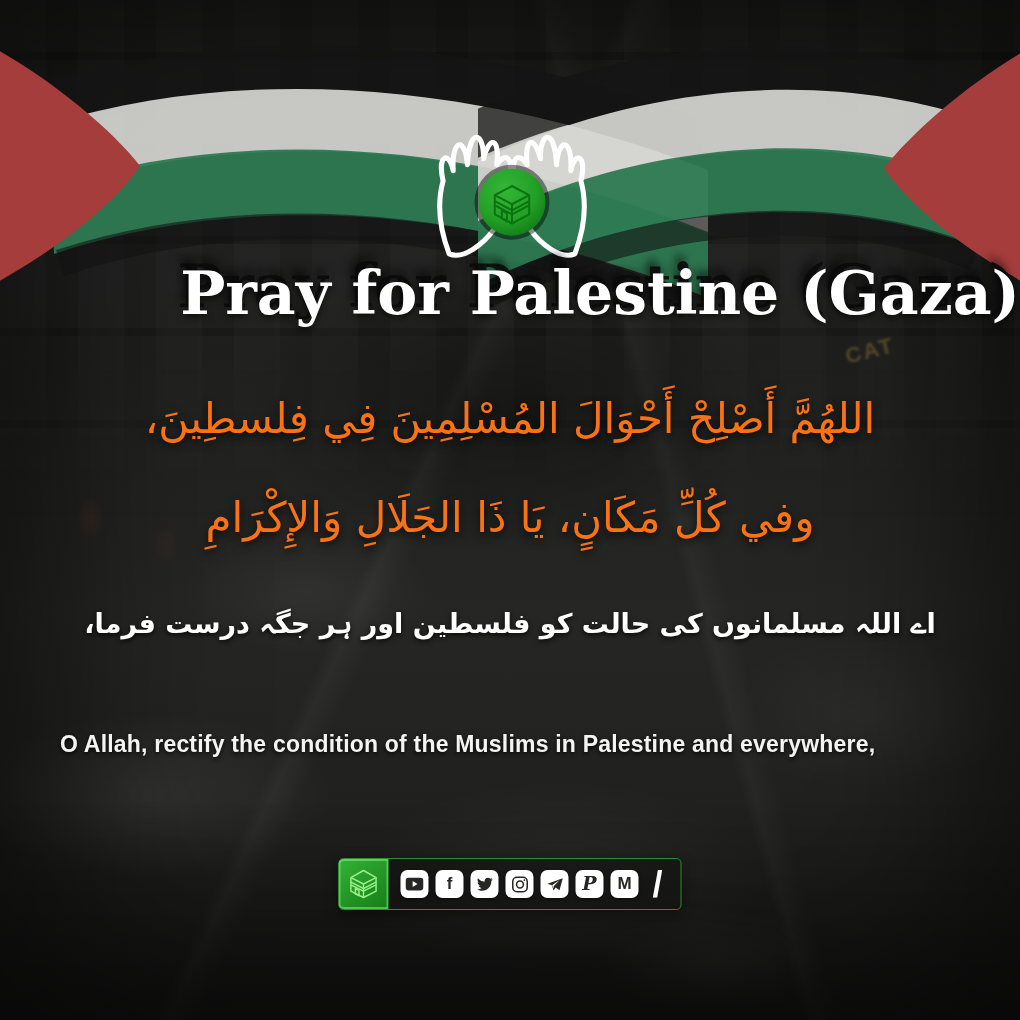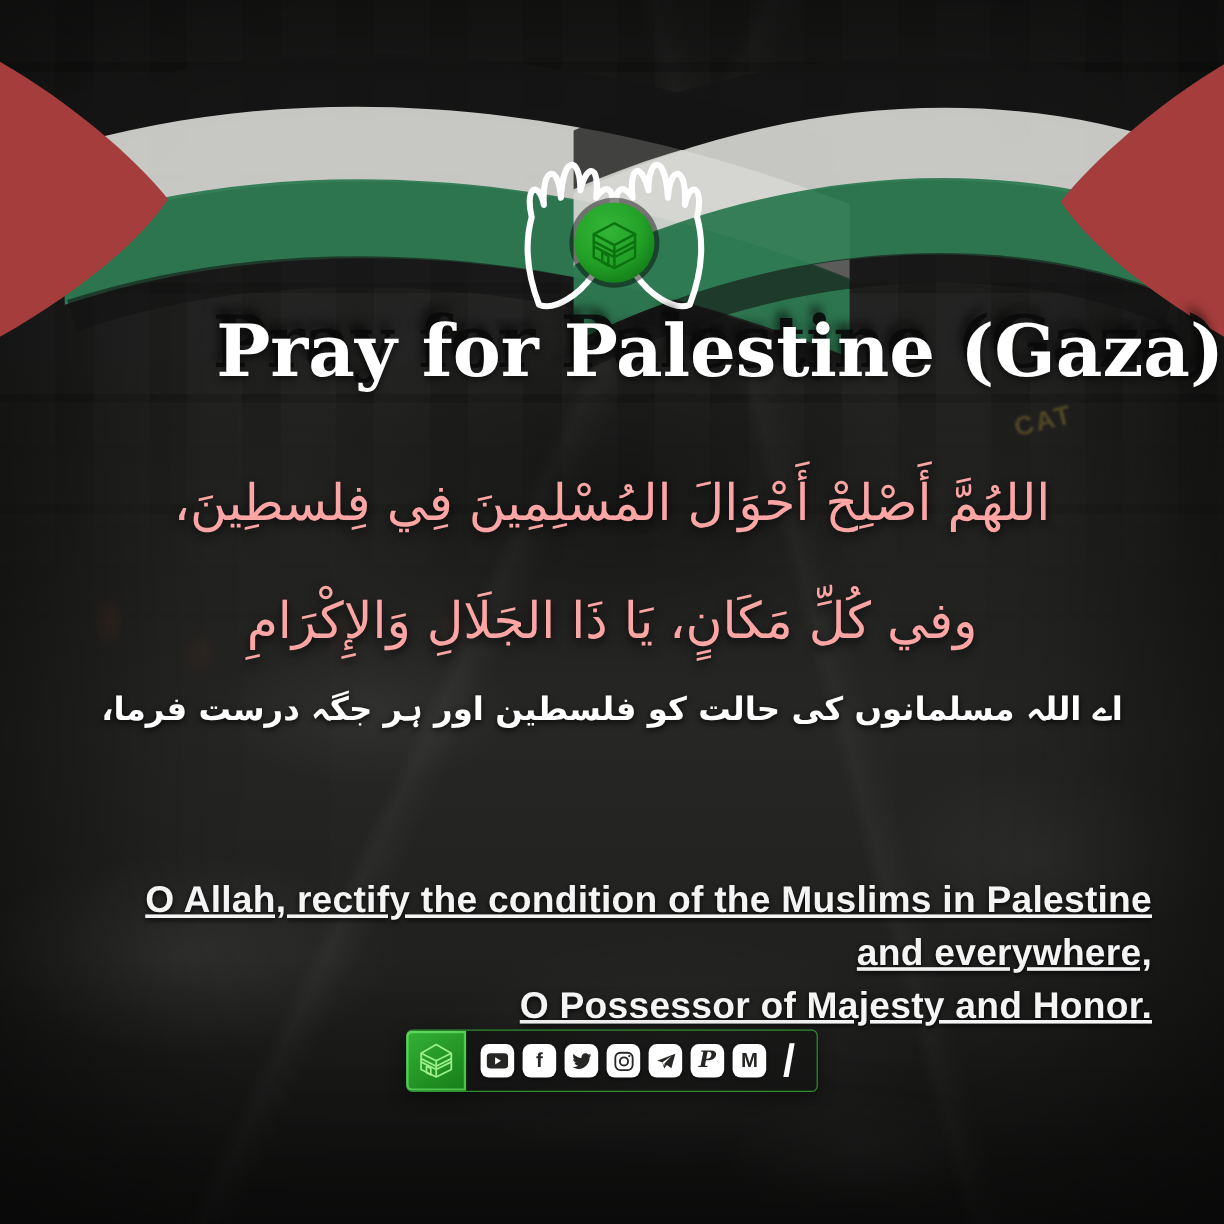--- a/index.html
+++ b/index.html
@@ -55,34 +55,34 @@
   .hands{position:absolute;left:428px;top:110px;width:168px;height:152px;}
   
   .title{
     position:absolute;left:0;right:0;top:258px;text-align:right;
     font-family:"DejaVu Serif", serif;font-weight:700;font-size:60px;color:#ffffff;
     text-shadow:-3px -7px 0 rgba(10,10,10,0.9), -6px -13px 8px rgba(0,0,0,0.55), 0 3px 6px rgba(0,0,0,0.6);
     letter-spacing:0px;
   }
   .arabic{
     position:absolute;left:40px;right:40px;text-align:center;direction:rtl;
-    font-family:"DejaVu Sans", sans-serif;font-size:42px;font-weight:500;color:#fca5a5;
+    font-family:"DejaVu Sans", sans-serif;font-size:42px;font-weight:500;color:#f97316;
     text-shadow:0 3px 8px rgba(0,0,0,0.7);line-height:1.0;
   }
   .arabic-1{top:398px;}
   .arabic-2{top:497px;}
   .urdu{
-    position:absolute;left:60px;right:60px;top:568px;text-align:center;direction:rtl;
+    position:absolute;left:60px;right:60px;top:600px;text-align:center;direction:rtl;
     font-family:"DejaVu Sans", sans-serif;font-weight:bold;font-size:27px;color:#ffffff;
     text-shadow:0 2px 5px rgba(0,0,0,0.8);line-height:1.75;
   }
   .english{
-    position:absolute;left:60px;right:60px;top:728px;text-align:right;
-    font-family:"Liberation Sans", sans-serif;font-weight:bold;font-size:31px;color:#f4f4f4;
-    text-shadow:0 2px 4px rgba(0,0,0,0.8);line-height:1.42;letter-spacing:.2px;text-decoration:underline;
+    position:absolute;left:60px;right:60px;top:728px;text-align:left;
+    font-family:"Liberation Sans", sans-serif;font-weight:bold;font-size:23px;color:#f4f4f4;
+    text-shadow:0 2px 4px rgba(0,0,0,0.8);line-height:1.42;letter-spacing:.2px;
   }
   
   .footer-bar{
     position:absolute;left:50%;top:858px;transform:translateX(-50%);
     height:50px;display:flex;align-items:center;gap:8px;
     border:1px solid #2E8F2E;border-radius:5px;background:rgba(16,18,16,0.55);
     padding-right:16px;box-shadow:0 4px 14px rgba(0,0,0,.4);
   }
   .footer-logo{
     width:50px;height:50px;margin:-1px 4px -1px -1px;border-radius:5px 0 0 5px;flex:0 0 auto;
@@ -155,21 +155,20 @@
 
 <div class="arabic arabic-1">اللهُمَّ أَصْلِحْ أَحْوَالَ المُسْلِمِينَ فِي فِلسطِينَ،</div>
 <div class="arabic arabic-2">وفي كُلِّ مَكَانٍ، يَا ذَا الجَلَالِ وَالإِكْرَامِ</div>
 
 <div class="urdu">
   <div>اے اللہ مسلمانوں کی حالت کو فلسطین اور ہر جگہ درست فرما،</div>
 </div>
 
 <div class="english">
   <div>O Allah, rectify the condition of the Muslims in Palestine and everywhere,</div>
-  <div>O Possessor of Majesty and Honor.</div>
 </div>
 
 <div class="footer-bar">
   <div class="footer-logo">
     <svg width="36" height="36" viewBox="0 0 40 40">
       <g transform="translate(20,19)" stroke="#9BF08A" stroke-width="1.6" fill="none" stroke-linejoin="round">
         <path d="M-14,-6 L0,-14 L14,-6 L0,1 Z"></path>
         <path d="M-14,-6 L-14,9 L0,16 L14,9 L14,-6"></path>
         <path d="M0,1 L0,16"></path>
         <path d="M-14,-1 L0,6 L14,-1"></path>

